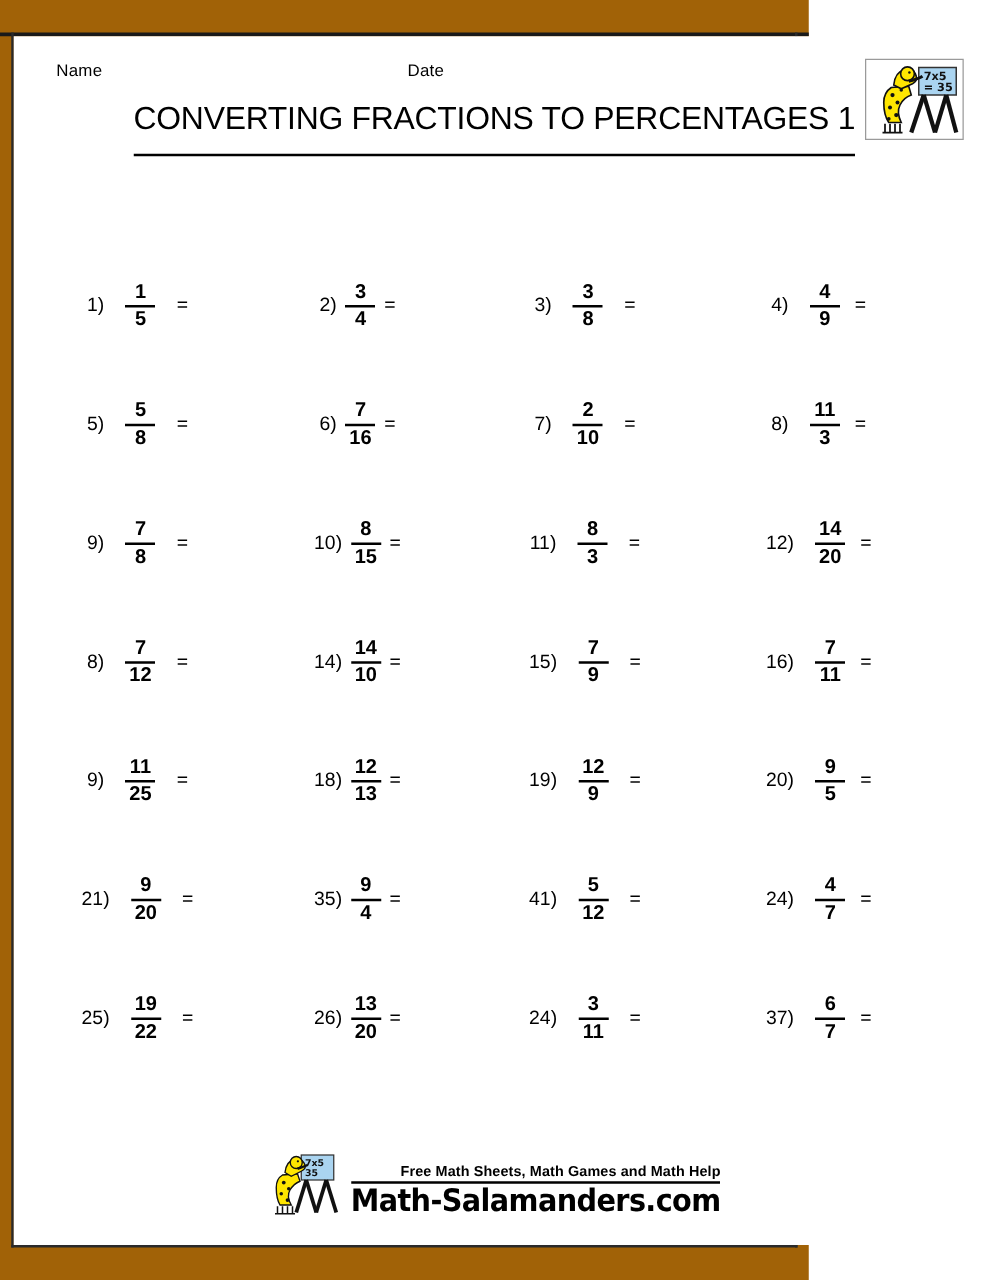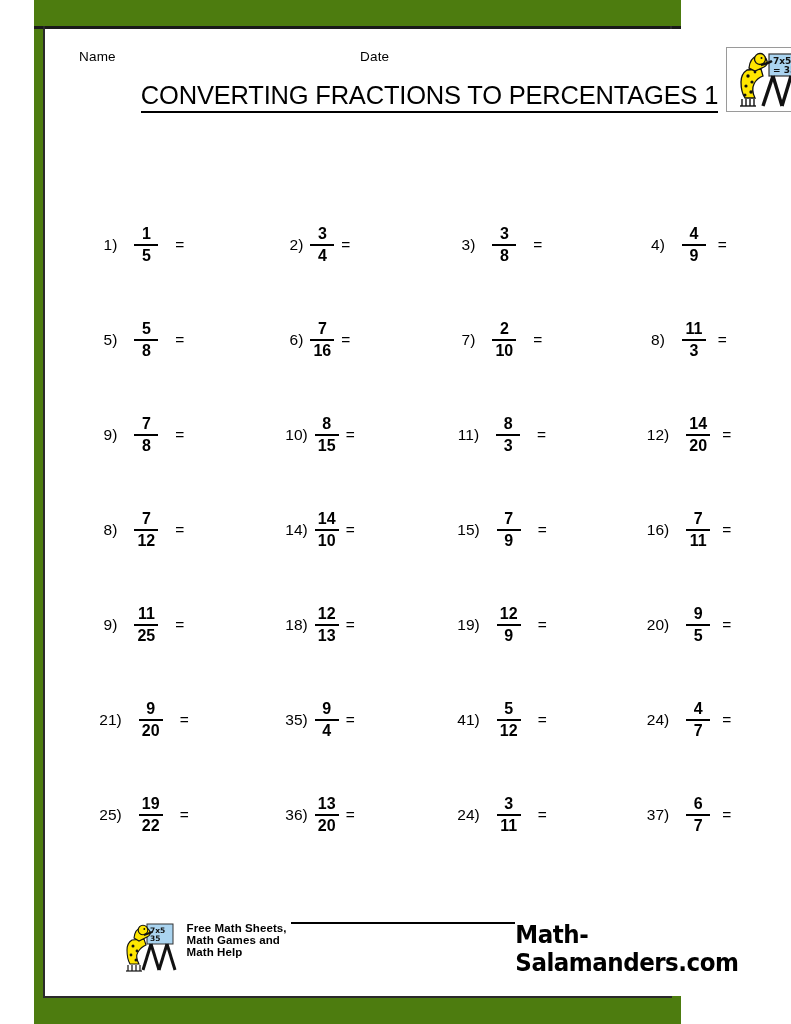--- a/index.html
+++ b/index.html
@@ -14,22 +14,21 @@
     color: #000000;
     overflow: hidden;
   }
 
   
   .page {
     position: relative;
     width: 647px;
     height: 1024px;
     box-sizing: border-box;
-    background: #4d7c0f;
-    margin-left: 34px;
+    background: #a16207;
   }
   .page-border-top {
     position: absolute;
     left: 0; right: 0; top: 26px;
     height: 3px;
     background: #1a1a1a;
   }
   .page-border-left {
     position: absolute;
     left: 9px; top: 26px;
@@ -86,21 +85,21 @@
     left: 0;
     width: 769px;
     text-align: center;
   }
   .title {
     display: inline-block;
     font-size: 25.5px;
     font-weight: 400;
     letter-spacing: -0.2px;
     border-bottom: 2px solid #000;
-    padding-bottom: 1px;
+    padding-bottom: 13px;
     line-height: 1.15;
     white-space: nowrap;
   }
 
   
   .logo-box {
     position: absolute;
     top: 18px;
     right: 9px;
     width: 79px;
@@ -194,22 +193,22 @@
     justify-content: center;
     align-items: flex-end;
   }
   .footer-inner {
     display: flex;
     align-items: flex-end;
     gap: 4px;
   }
   .footer-text {
     display: flex;
-    flex-direction: row;
-    align-items: flex-start;
+    flex-direction: column;
+    align-items: flex-end;
   }
   .footer-tag {
     font-size: 11.5px;
     font-weight: bold;
     letter-spacing: 0.1px;
     margin-bottom: 1px;
   }
   .footer-rule {
     width: 100%;
     height: 2px;
@@ -595,21 +594,21 @@
             <span class="frac">
               <span class="num">19</span>
               <span class="bar"></span>
               <span class="den">22</span>
             </span>
             <span class="gap-lg"></span>
             <span class="eq">=</span>
             <span style="display: inline-block; width: 34px; height: 22px;"></span>
           </div>
           <div class="prob c1">
-            <span class="pnum">36)</span>
+            <span class="pnum">26)</span>
             <span class="gap-sm"></span>
             <span class="frac">
               <span class="num">13</span>
               <span class="bar"></span>
               <span class="den">20</span>
             </span>
             <span class="gap-sm"></span>
             <span class="eq">=</span>
             <span style="display: inline-block; width: 34px; height: 22px;"></span>
           </div>

